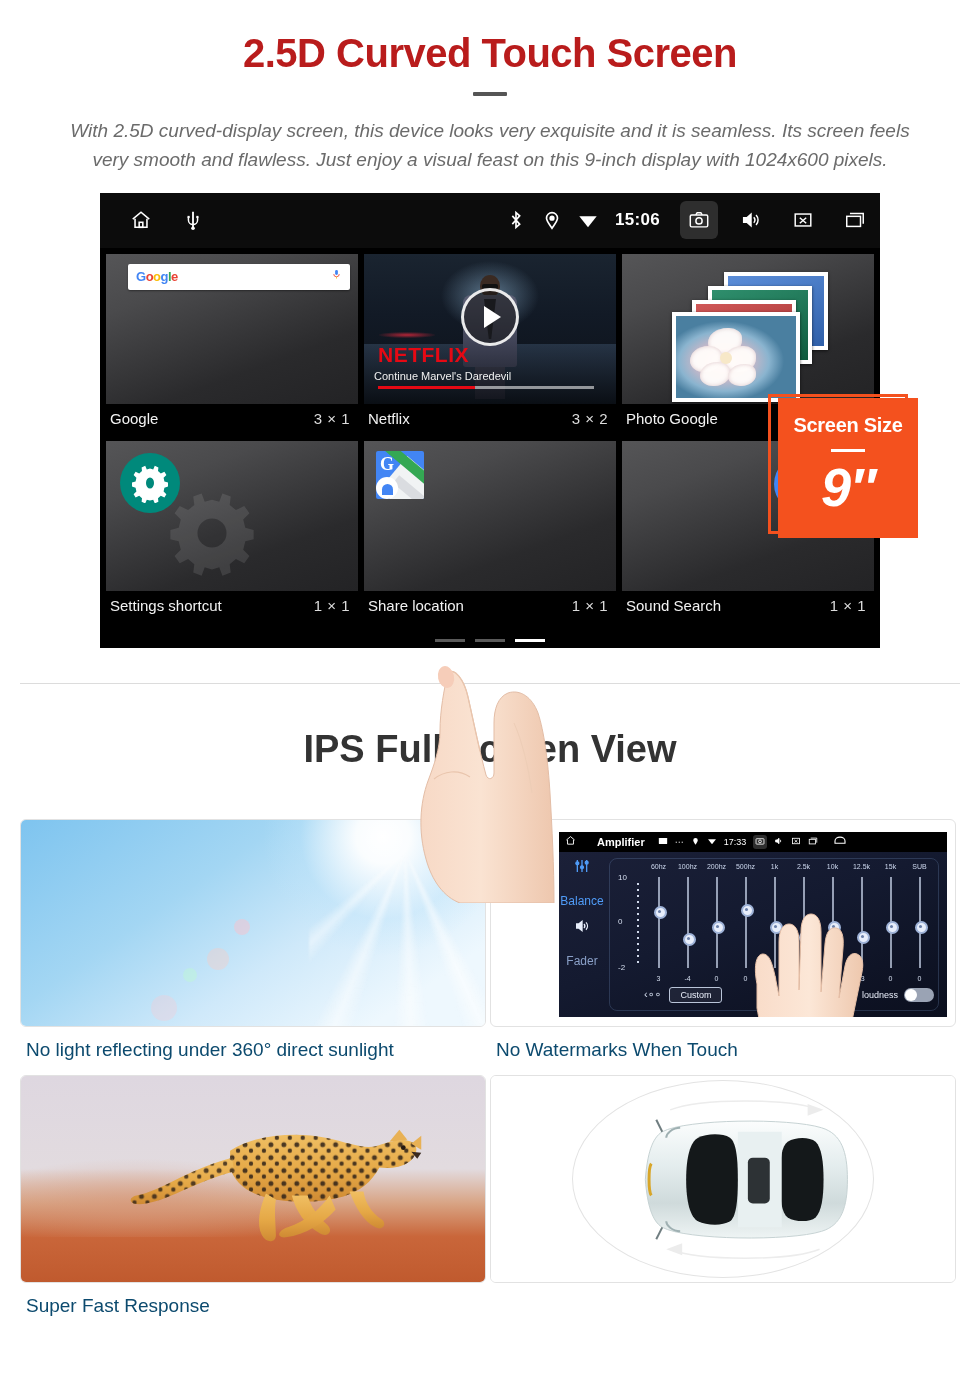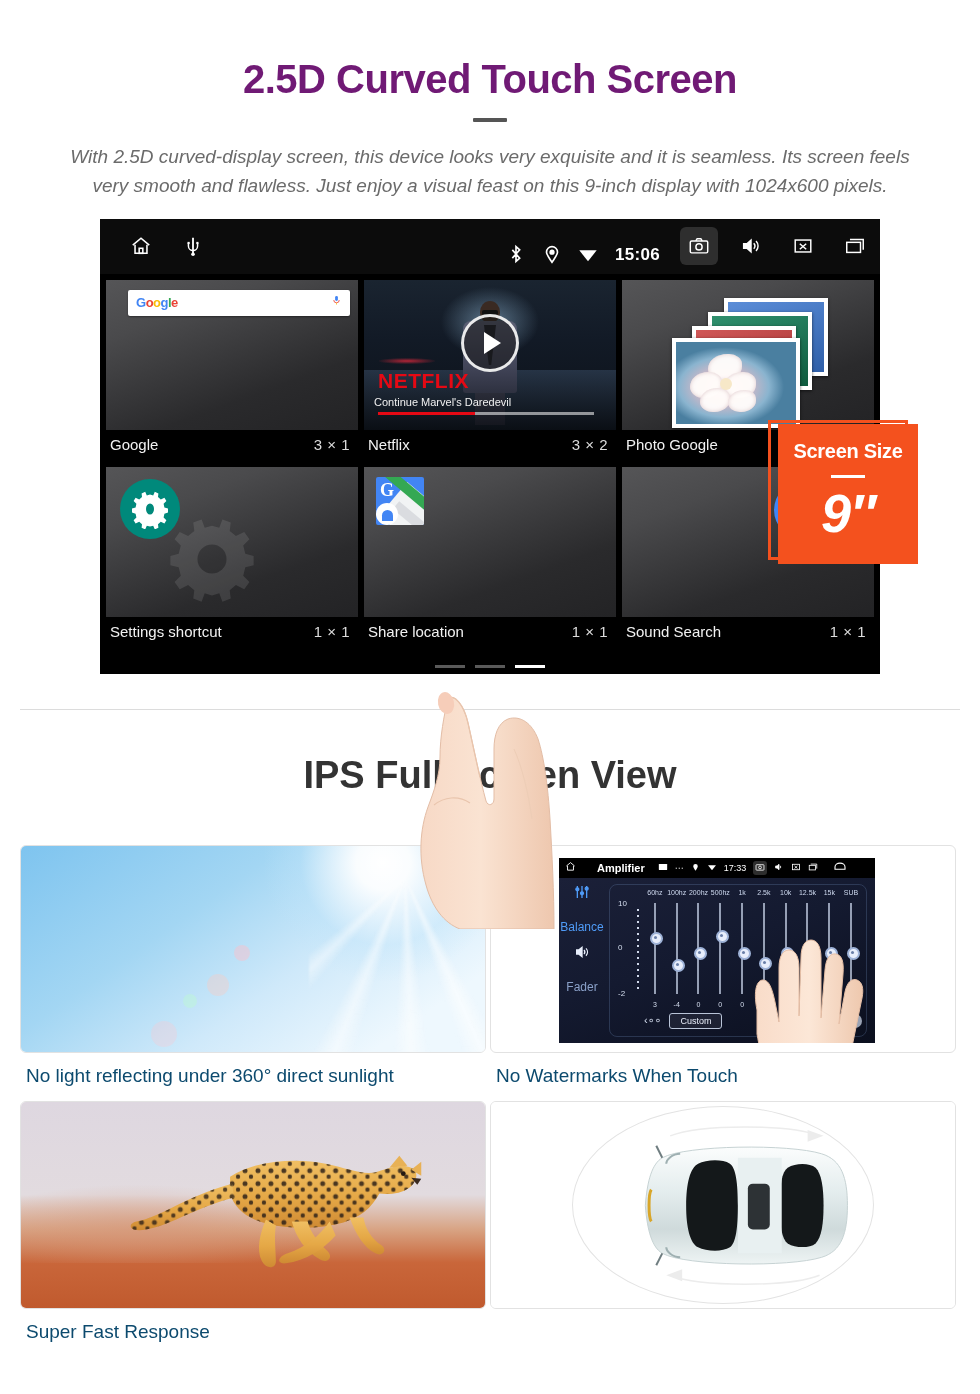--- a/index.html
+++ b/index.html
@@ -16,23 +16,23 @@
     overflow: hidden;
   }
 
   
   .section-1 { position: relative; width: 980px; }
 
   .s1-title {
     text-align: center;
     font-size: 40px;
     font-weight: bold;
-    color: #701a75;
+    color: #b91c1c;
     letter-spacing: -0.5px;
-    padding-top: 56px;
+    padding-top: 30px;
     margin: 0;
     line-height: 1.15;
   }
   .title-rule {
     width: 34px;
     height: 4px;
     background: #555;
     margin: 16px auto 0 auto;
     border-radius: 1px;
   }
@@ -65,21 +65,21 @@
   .statusbar {
     position: absolute;
     left: 0; top: 0;
     width: 780px; height: 55px;
     background: #0c0c0c;
     display: flex;
     align-items: center;
     color: #fff;
   }
   .sb-left { display:flex; align-items:center; gap: 30px; margin-left: 30px; }
-  .sb-right { display:flex; align-items:flex-end; gap: 14px; margin-left: auto; margin-right: 6px; }
+  .sb-right { display:flex; align-items:center; gap: 14px; margin-left: auto; margin-right: 6px; }
   .sb-ico { width: 22px; height: 22px; display:block; }
   .sb-time { font-size: 17px; font-weight: bold; color:#fff; letter-spacing: .3px; margin: 0 6px 0 2px;}
   .sb-btn { width: 38px; height: 38px; display:flex; align-items:center; justify-content:center; border-radius: 6px;}
   .sb-btn.active { background: #2e2e2e; }
 
   .widget-grid {
     position: absolute;
     left: 0; top: 55px;
     width: 780px;
     display: flex;
@@ -277,21 +277,21 @@
         rgba(255,255,255,0) 70deg, rgba(255,255,255,.45) 76deg, rgba(255,255,255,0) 82deg);
     filter: blur(1px);
   }
   .flare { position:absolute; border-radius:50%; }
   .f1 { left:46%; top:48%; width:16px;height:16px; background: rgba(255,190,200,.45);}
   .f2 { left:40%; top:62%; width:22px;height:22px; background: rgba(255,200,190,.35);}
   .f3 { left:35%; top:72%; width:14px;height:14px; background: rgba(190,255,200,.35);}
   .f4 { left:28%; top:85%; width:26px;height:26px; background: rgba(255,200,205,.30);}
 
   
-  .amp-frame { position:absolute; left: 68px; top: 12px; width: 316px; height: 185px; background:#070b16; overflow:hidden;}
+  .amp-frame { position:absolute; left: 68px; top: 12px; width: 388px; height: 185px; background:#070b16; overflow:hidden;}
   .amp-sb { height: 20px; background:#000; display:flex; align-items:center; color:#fff; font-size:9px; gap:7px; padding: 0 6px;}
   .amp-title { font-size: 11px; font-weight: bold; margin-left: 14px; margin-right: 6px;}
   .amp-body { position:relative; height: 165px;
     background: linear-gradient(160deg, #1b2038 0%, #141a30 45%, #0b0f1e 100%); }
   .amp-side { position:absolute; left:0; top:0; width: 46px; height: 165px; text-align:center; color:#8aa0c8; }
   .amp-side .lbl { font-size: 12px; margin-top: 16px; }
   .amp-side .lbl.sel { color:#4f9bf7; }
   .amp-eqbox { position:absolute; left: 50px; top: 6px; right: 8px; bottom: 6px;
     border: 1px solid rgba(120,150,200,.25); border-radius: 8px; }
   .freqrow { position:absolute; left: 34px; right: 4px; top: 4px; display:flex; }

